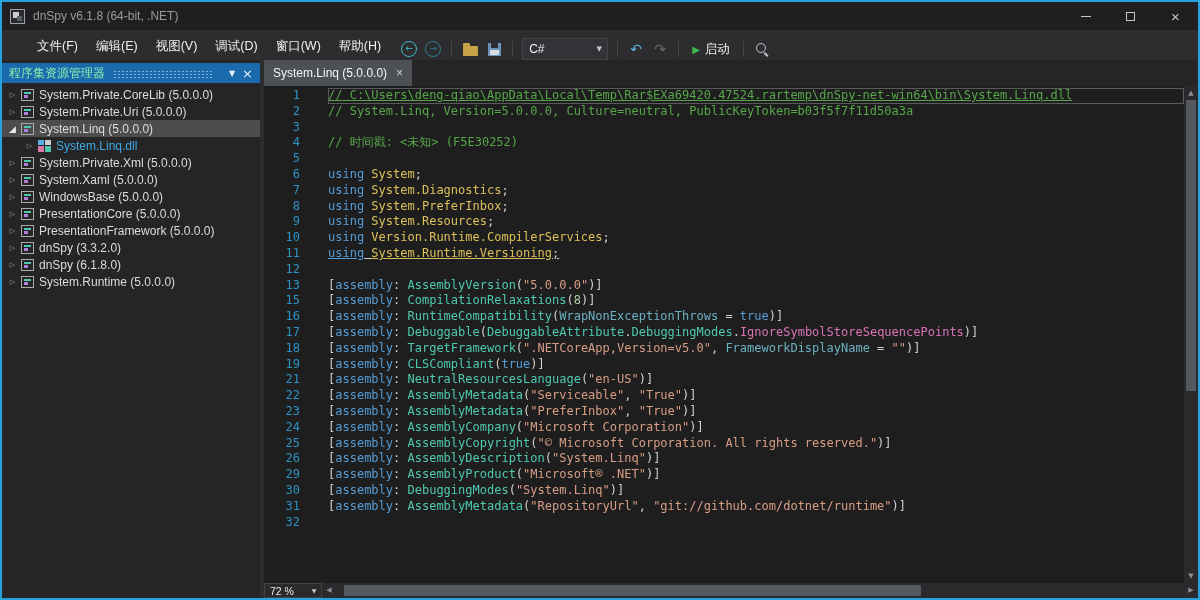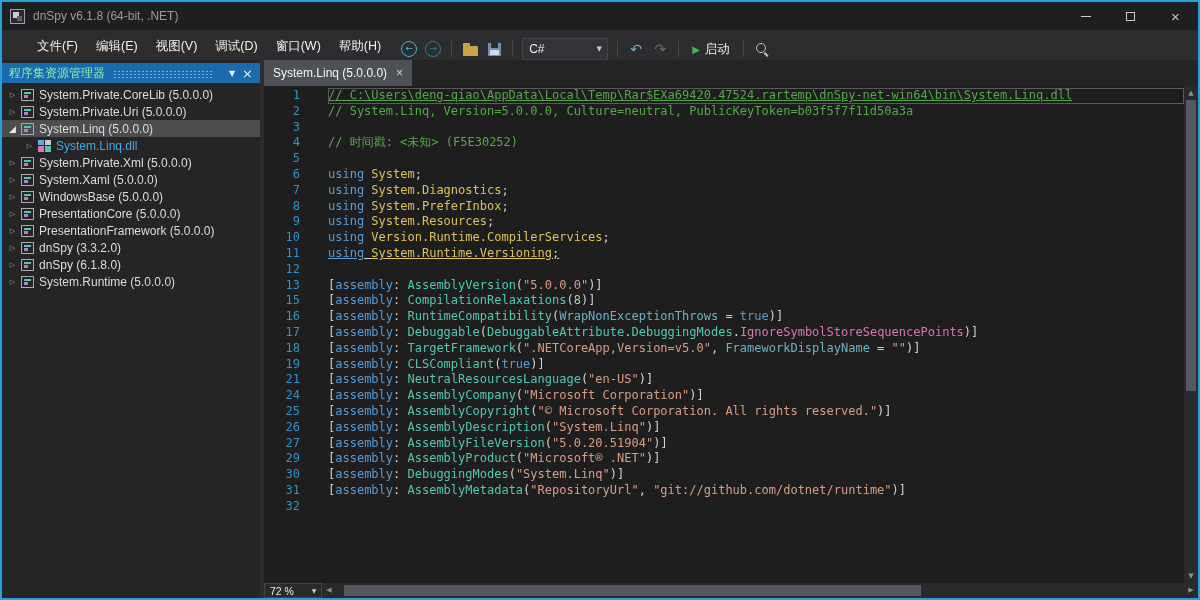--- a/index.html
+++ b/index.html
@@ -265,24 +265,25 @@
               <div class="code-line"><span class="ln">10</span><span class="line-body"><span class="tk-kw">using</span><span class="tk-pn"> </span><span class="tk-ns">Version.Runtime.CompilerServices</span><span class="tk-pn">;</span></span></div>
               <div class="code-line"><span class="ln">11</span><span class="line-body u"><span class="tk-kw">using</span><span class="tk-pn"> </span><span class="tk-ns">System.Runtime.Versioning</span><span class="tk-pn">;</span></span></div>
               <div class="code-line"><span class="ln">12</span><span class="line-body"></span></div>
               <div class="code-line"><span class="ln">13</span><span class="line-body"><span class="tk-pn">[</span><span class="tk-kw">assembly</span><span class="tk-pn">: </span><span class="tk-ty">AssemblyVersion</span><span class="tk-pn">(</span><span class="tk-st">"5.0.0.0"</span><span class="tk-pn">)]</span></span></div>
               <div class="code-line"><span class="ln">15</span><span class="line-body"><span class="tk-pn">[</span><span class="tk-kw">assembly</span><span class="tk-pn">: </span><span class="tk-ty">CompilationRelaxations</span><span class="tk-pn">(</span><span class="tk-nu">8</span><span class="tk-pn">)]</span></span></div>
               <div class="code-line"><span class="ln">16</span><span class="line-body"><span class="tk-pn">[</span><span class="tk-kw">assembly</span><span class="tk-pn">: </span><span class="tk-ty">RuntimeCompatibility</span><span class="tk-pn">(</span><span class="tk-pr">WrapNonExceptionThrows</span><span class="tk-pn"> = </span><span class="tk-kw">true</span><span class="tk-pn">)]</span></span></div>
               <div class="code-line"><span class="ln">17</span><span class="line-body"><span class="tk-pn">[</span><span class="tk-kw">assembly</span><span class="tk-pn">: </span><span class="tk-ty">Debuggable</span><span class="tk-pn">(</span><span class="tk-ty">DebuggableAttribute</span><span class="tk-pn">.</span><span class="tk-ty">DebuggingModes</span><span class="tk-pn">.</span><span class="tk-en">IgnoreSymbolStoreSequencePoints</span><span class="tk-pn">)]</span></span></div>
               <div class="code-line"><span class="ln">18</span><span class="line-body"><span class="tk-pn">[</span><span class="tk-kw">assembly</span><span class="tk-pn">: </span><span class="tk-ty">TargetFramework</span><span class="tk-pn">(</span><span class="tk-st">".NETCoreApp,Version=v5.0"</span><span class="tk-pn">, </span><span class="tk-pr">FrameworkDisplayName</span><span class="tk-pn"> = </span><span class="tk-st">""</span><span class="tk-pn">)]</span></span></div>
               <div class="code-line"><span class="ln">19</span><span class="line-body"><span class="tk-pn">[</span><span class="tk-kw">assembly</span><span class="tk-pn">: </span><span class="tk-ty">CLSCompliant</span><span class="tk-pn">(</span><span class="tk-kw">true</span><span class="tk-pn">)]</span></span></div>
               <div class="code-line"><span class="ln">21</span><span class="line-body"><span class="tk-pn">[</span><span class="tk-kw">assembly</span><span class="tk-pn">: </span><span class="tk-ty">NeutralResourcesLanguage</span><span class="tk-pn">(</span><span class="tk-st">"en-US"</span><span class="tk-pn">)]</span></span></div>
+              <div class="code-line"><span class="ln">22</span><span class="line-body"><span class="tk-pn">[</span><span class="tk-kw">assembly</span><span class="tk-pn">: </span><span class="tk-ty">AssemblyMetadata</span><span class="tk-pn">(</span><span class="tk-st">"Serviceable"</span><span class="tk-pn">, </span><span class="tk-st">"True"</span><span class="tk-pn">)]</span></span></div>
+              <div class="code-line"><span class="ln">23</span><span class="line-body"><span class="tk-pn">[</span><span class="tk-kw">assembly</span><span class="tk-pn">: </span><span class="tk-ty">AssemblyMetadata</span><span class="tk-pn">(</span><span class="tk-st">"PreferInbox"</span><span class="tk-pn">, </span><span class="tk-st">"True"</span><span class="tk-pn">)]</span></span></div>
               <div class="code-line"><span class="ln">24</span><span class="line-body"><span class="tk-pn">[</span><span class="tk-kw">assembly</span><span class="tk-pn">: </span><span class="tk-ty">AssemblyCompany</span><span class="tk-pn">(</span><span class="tk-st">"Microsoft Corporation"</span><span class="tk-pn">)]</span></span></div>
               <div class="code-line"><span class="ln">25</span><span class="line-body"><span class="tk-pn">[</span><span class="tk-kw">assembly</span><span class="tk-pn">: </span><span class="tk-ty">AssemblyCopyright</span><span class="tk-pn">(</span><span class="tk-st">"© Microsoft Corporation. All rights reserved."</span><span class="tk-pn">)]</span></span></div>
               <div class="code-line"><span class="ln">26</span><span class="line-body"><span class="tk-pn">[</span><span class="tk-kw">assembly</span><span class="tk-pn">: </span><span class="tk-ty">AssemblyDescription</span><span class="tk-pn">(</span><span class="tk-st">"System.Linq"</span><span class="tk-pn">)]</span></span></div>
-              <div class="code-line"><span class="ln">27</span><span class="line-body"><span class="tk-pn">[</span><span class="tk-kw">assembly</span><span class="tk-pn">: </span><span class="tk-ty">AssemblyFileVersion</span><span class="tk-pn">(</span><span class="tk-st">"5.0.20.51904"</span><span class="tk-pn">)]</span></span></div>
               <div class="code-line"><span class="ln">29</span><span class="line-body"><span class="tk-pn">[</span><span class="tk-kw">assembly</span><span class="tk-pn">: </span><span class="tk-ty">AssemblyProduct</span><span class="tk-pn">(</span><span class="tk-st">"Microsoft® .NET"</span><span class="tk-pn">)]</span></span></div>
               <div class="code-line"><span class="ln">30</span><span class="line-body"><span class="tk-pn">[</span><span class="tk-kw">assembly</span><span class="tk-pn">: </span><span class="tk-ty">DebuggingModes</span><span class="tk-pn">(</span><span class="tk-st">"System.Linq"</span><span class="tk-pn">)]</span></span></div>
               <div class="code-line"><span class="ln">31</span><span class="line-body"><span class="tk-pn">[</span><span class="tk-kw">assembly</span><span class="tk-pn">: </span><span class="tk-ty">AssemblyMetadata</span><span class="tk-pn">(</span><span class="tk-st">"RepositoryUrl"</span><span class="tk-pn">, </span><span class="tk-st">"git://github.com/dotnet/runtime"</span><span class="tk-pn">)]</span></span></div>
               <div class="code-line"><span class="ln">32</span><span class="line-body"></span></div>
             </div>
         </div>
         <div class="vscroll">
           <div class="vs-arrow">▲</div>
           <div class="vs-track">
             <div class="vs-thumb"></div>

